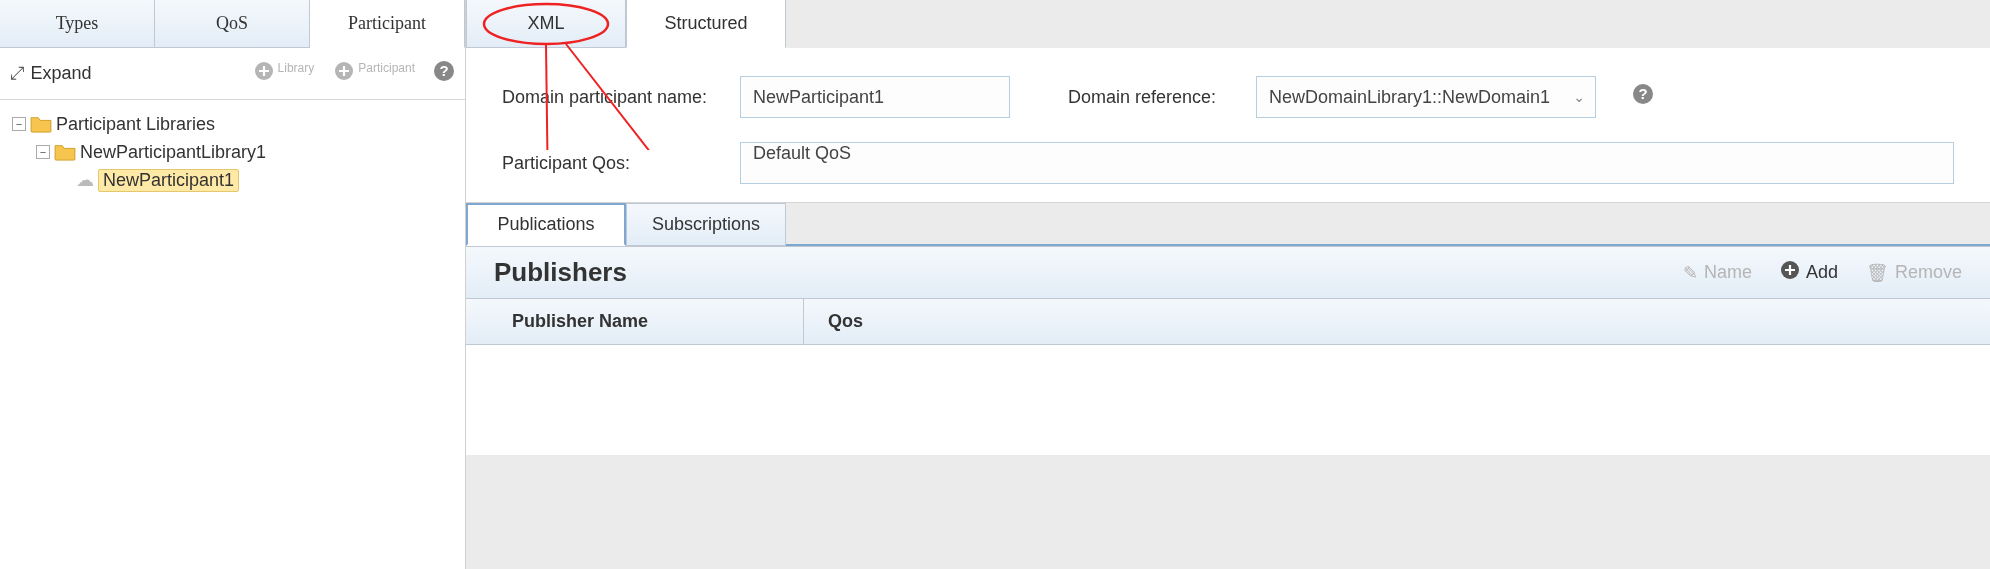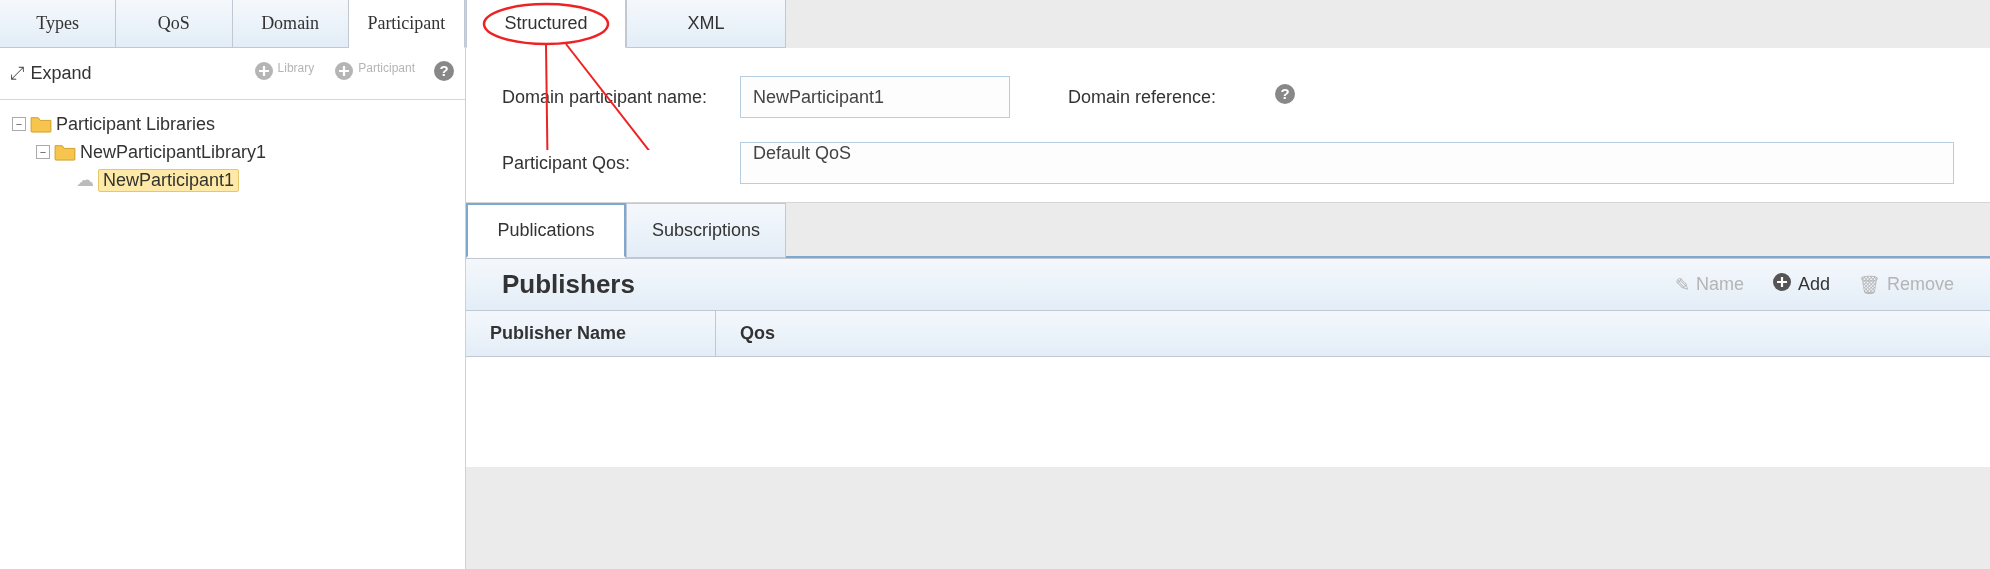--- a/index.html
+++ b/index.html
@@ -182,21 +182,21 @@
   align-items: center;
   justify-content: space-between;
   padding-right: 10px;
 }
 .dref-input .chev { color: #888; font-size: 14px; }
 .qos-input { flex: 1; }
 
 .subtabs {
   display: flex;
   background: #ebebeb;
-  height: 56px;
+  height: 44px;
   border-top: 1px solid #d5d5d5;
 }
 .subtab {
   width: 160px;
   border: 1px solid #c0c9d3;
   background: linear-gradient(#f4f8fc, #e3edf7);
   display: flex;
   align-items: center;
   justify-content: center;
   font-size: 18px;
@@ -211,21 +211,21 @@
   flex: 1;
   border-bottom: 2px solid #7fa8d0;
 }
 
 .publishers-area {
   background: #fff;
   border-top: none;
 }
 .publishers-header {
   display: flex;
-  padding: 10px 36px;
+  padding: 10px 28px;
   background: linear-gradient(#f4f8fc, #e3edf7);
   border-bottom: 1px solid #c0c9d3;
   border-top: 1px solid #c0c9d3;
 }
 .publishers-title {
   font-size: 26px;
   font-weight: bold;
   flex: 1;
 }
 .pub-action {
@@ -241,21 +241,21 @@
   display: flex;
   background: linear-gradient(#f4f8fc, #e3edf7);
   border-bottom: 1px solid #c0c9d3;
 }
 .pub-col {
   padding: 12px 24px;
   font-size: 18px;
   font-weight: bold;
   border-right: 1px solid #c0c9d3;
 }
-.pub-col-name { width: 250px; }
+.pub-col-name { width: 316px; margin-left: 22px; }
 .pub-col-qos { flex: 1; border-right: none; }
 .pub-table-body {
   height: 110px;
   background: #fff;
 }
 
 .annotation {
   position: absolute;
   pointer-events: none;
   top: 0; left: 0; right: 0; bottom: 0;
@@ -263,21 +263,20 @@
 </style>
 </head>
 <body>
 
 <div class="container">
 
   <div class="left-panel">
     <div class="top-tabs">
       <div class="top-tab">Types</div>
       <div class="top-tab">QoS</div>
-      <div class="top-tab">Domain</div>
       <div class="top-tab active">Participant</div>
     </div>
 
     <div class="toolbar">
       <div class="expand-btn">
         <span class="expand-icon">⤢</span>
         <span>Expand</span>
       </div>
       <div class="toolbar-spacer"></div>
       <div class="tool-action">
@@ -323,29 +322,33 @@
       </div>
       <div class="tree-row" style="padding-left:68px">
         <span class="cloud-icon">☁</span>
         <span class="selected-label">NewParticipant1</span>
       </div>
     </div>
   </div>
 
   <div class="right-panel">
     <div class="right-tabs">
+      <div class="right-tab">XML</div>
       <div class="right-tab active">Structured</div>
-      <div class="right-tab">XML</div>
     </div>
 
     <div class="form-area">
       <div class="form-row">
         <span class="form-label">Domain participant name:</span>
         <input class="form-input input-name" value="NewParticipant1" style="">
         <span class="form-label dref-label">Domain reference:</span>
+        <div class="form-input dref-input">
+          <span>NewDomainLibrary1::NewDomain1</span>
+          <span class="chev">⌄</span>
+        </div>
         <span class="help-circle">
           <svg width="22" height="22" viewBox="0 0 22 22">
               <circle cx="11" cy="11" r="10" fill="#888"></circle>
               <text x="11" y="16" text-anchor="middle" fill="#fff" font-size="15" font-family="Arial" font-weight="bold">?</text>
             </svg>
         </span>
       </div>
       <div class="form-row">
         <span class="form-label">Participant Qos:</span>
         <div class="form-input qos-input">

